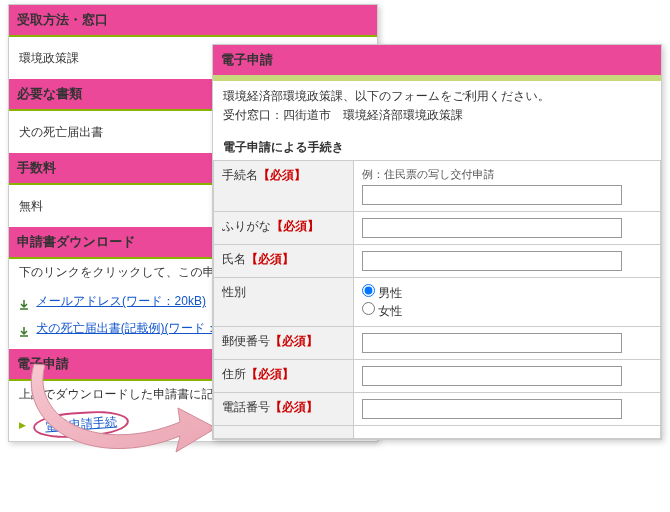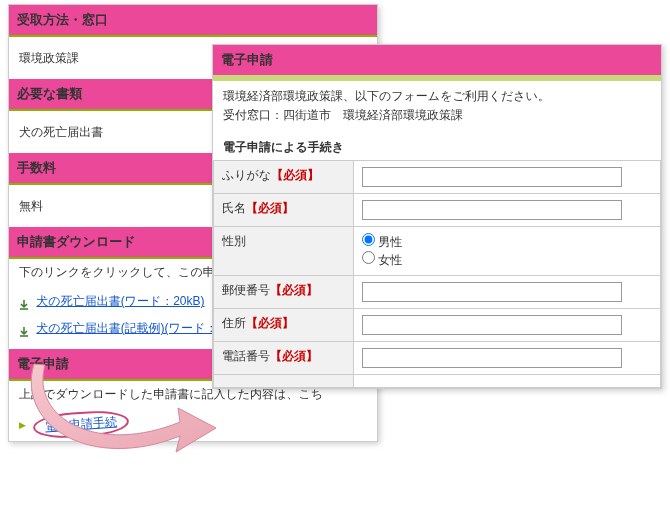--- a/index.html
+++ b/index.html
@@ -41,21 +41,21 @@
   <div class="section-h">手数料</div>
   <div class="section-body">無料</div>
 
   <div class="section-h">申請書ダウンロード</div>
   <div class="note-row">下のリンクをクリックして、この申請書の様式ファイルを</div>
   <div class="note-row">
     <div class="dl-item">
       <span class="dl-icon"><svg viewBox="0 0 10 10">
             <path d="M5 0 L5 6 M2 4 L5 7 L8 4 M1 9 L9 9" stroke="#3a7a2a" stroke-width="1.5" fill="none"></path>
           </svg></span>
-      <a class="link">犬の死亡届出書(ワード：20kB)</a>
+      <a class="link">メールアドレス(ワード：20kB)</a>
     </div>
     <div class="dl-item">
       <span class="dl-icon"><svg viewBox="0 0 10 10">
             <path d="M5 0 L5 6 M2 4 L5 7 L8 4 M1 9 L9 9" stroke="#3a7a2a" stroke-width="1.5" fill="none"></path>
           </svg></span>
       <a class="link">犬の死亡届出書(記載例)(ワード：31kB)</a>
     </div>
   </div>
 
   <div class="section-h">電子申請</div>
@@ -84,20 +84,27 @@
   <div class="section-h" style="border-bottom:none;">電子申請</div>
   <div class="green-bar"></div>
   <div class="form-intro">
     <div>環境経済部環境政策課、以下のフォームをご利用ください。</div>
     <div>受付窓口：四街道市　環境経済部環境政策課</div>
   </div>
   <div class="form-subh">電子申請による手続き</div>
 
   <table class="form">
     <tbody>
+        <tr>
+      <td class="label"><span>手続名</span><span class="req">【必須】</span></td>
+      <td>
+        <div class="hint">例：住民票の写し交付申請</div>
+        <input type="text" style="">
+      </td>
+    </tr>
     <tr>
       <td class="label"><span>ふりがな</span><span class="req">【必須】</span></td>
       <td><input type="text" style=""></td>
     </tr>
     <tr>
       <td class="label"><span>氏名</span><span class="req">【必須】</span></td>
       <td><input type="text" style=""></td>
     </tr>
     <tr>
       <td class="label"><span>性別</span></td>

